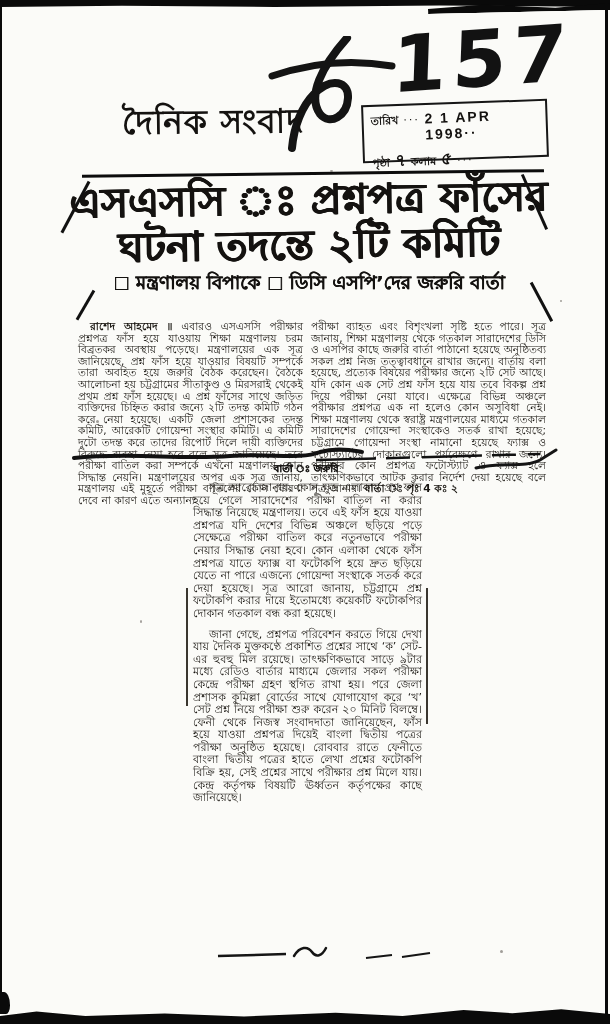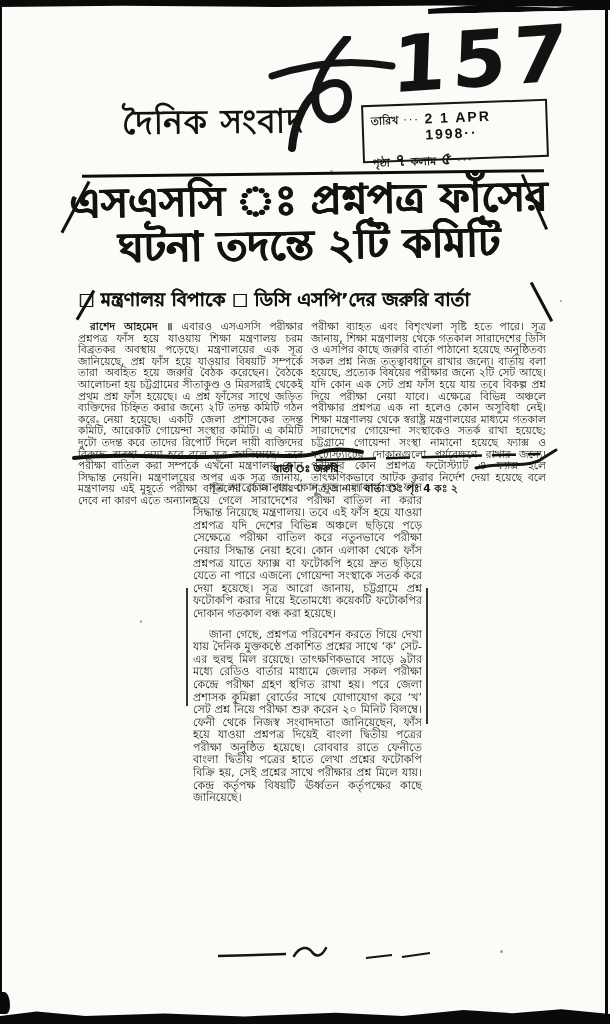--- a/index.html
+++ b/index.html
@@ -57,21 +57,21 @@
   #headline .hl { font-size:41px; letter-spacing:0px;
     text-shadow:0.6px 0 #141210, -0.6px 0 #141210; }
   .slash { position:absolute; width:2.5px; background:#111; }
   #slash-tl { left:74px; top:178px; height:58px; transform:rotate(28deg); }
   #slash-tr { left:533px; top:172px; height:60px; transform:rotate(-24deg); }
   #slash-bl { left:84px; top:288px; height:34px; transform:rotate(30deg); }
   #slash-br { left:540px; top:280px; height:44px; transform:rotate(-28deg); }
 
   
   #subhead {
-    position:absolute; left:78px; top:286px; width:462px; 
+    position:absolute; left:78px; top:269px; width:462px; text-align:center;
     font-size:18.5px; font-weight:bold; white-space:nowrap;
     text-shadow:0.4px 0 #141210;
   }
   #subhead .sq { font-weight:normal; font-size:17px; position:relative; top:-1px; }
 
   
   .bodycol {
     position:absolute; top:321px; font-size:10.6px; line-height:11.6px;
     text-align:justify; color:#1a1712;
   }

